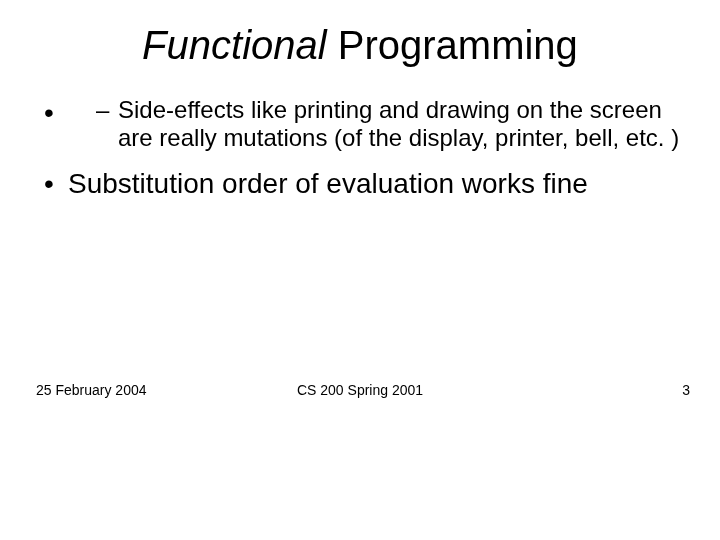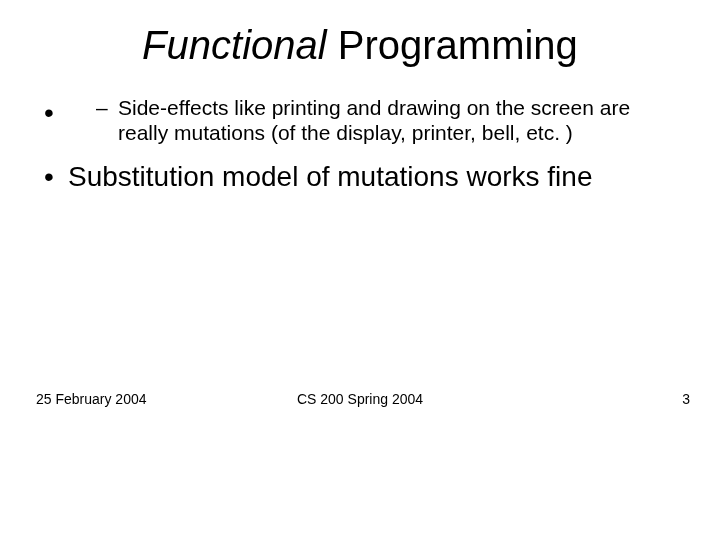--- a/index.html
+++ b/index.html
@@ -42,33 +42,33 @@
   }
   ul.level2 {
     list-style: none;
     padding-left: 28px;
     margin-top: 10px;
     margin-bottom: 14px;
   }
   ul.level2 > li {
     position: relative;
     padding-left: 22px;
-    font-size: 21px;
+    font-size: 24px;
     line-height: 1.18;
   }
   ul.level2 > li::before {
     content: "–";
     position: absolute;
     left: 0;
     top: 0;
   }
   .footer {
     position: absolute;
     left: 0;
-    bottom: 9px;
+    bottom: 18px;
     width: 100%;
     padding: 0 30px 0 36px;
     display: flex;
     justify-content: space-between;
     align-items: baseline;
     font-size: 14px;
   }
   .footer .center { position: absolute; left: 50%; transform: translateX(-50%); }
 </style>
 </head>
@@ -83,24 +83,24 @@
   <div class="content">
     <ul class="level1">
       <li>
         <ul class="level2">
           <li>
             <span>Side-effects like printing and drawing on the screen are really mutations (of the display, printer, bell, etc. )</span>
           </li>
         </ul>
       </li>
       <li>
-        <span>Substitution model of mutations works fine</span>
+        <span>Substitution order of evaluation works fine</span>
       </li>
     </ul>
   </div>
 
   <div class="footer">
     <span>25 February 2004</span>
-    <span class="center">CS 200 Spring 2004</span>
+    <span class="center">CS 200 Spring 2001</span>
     <span>3</span>
   </div>
 
 </div>
 
 </body></html>

